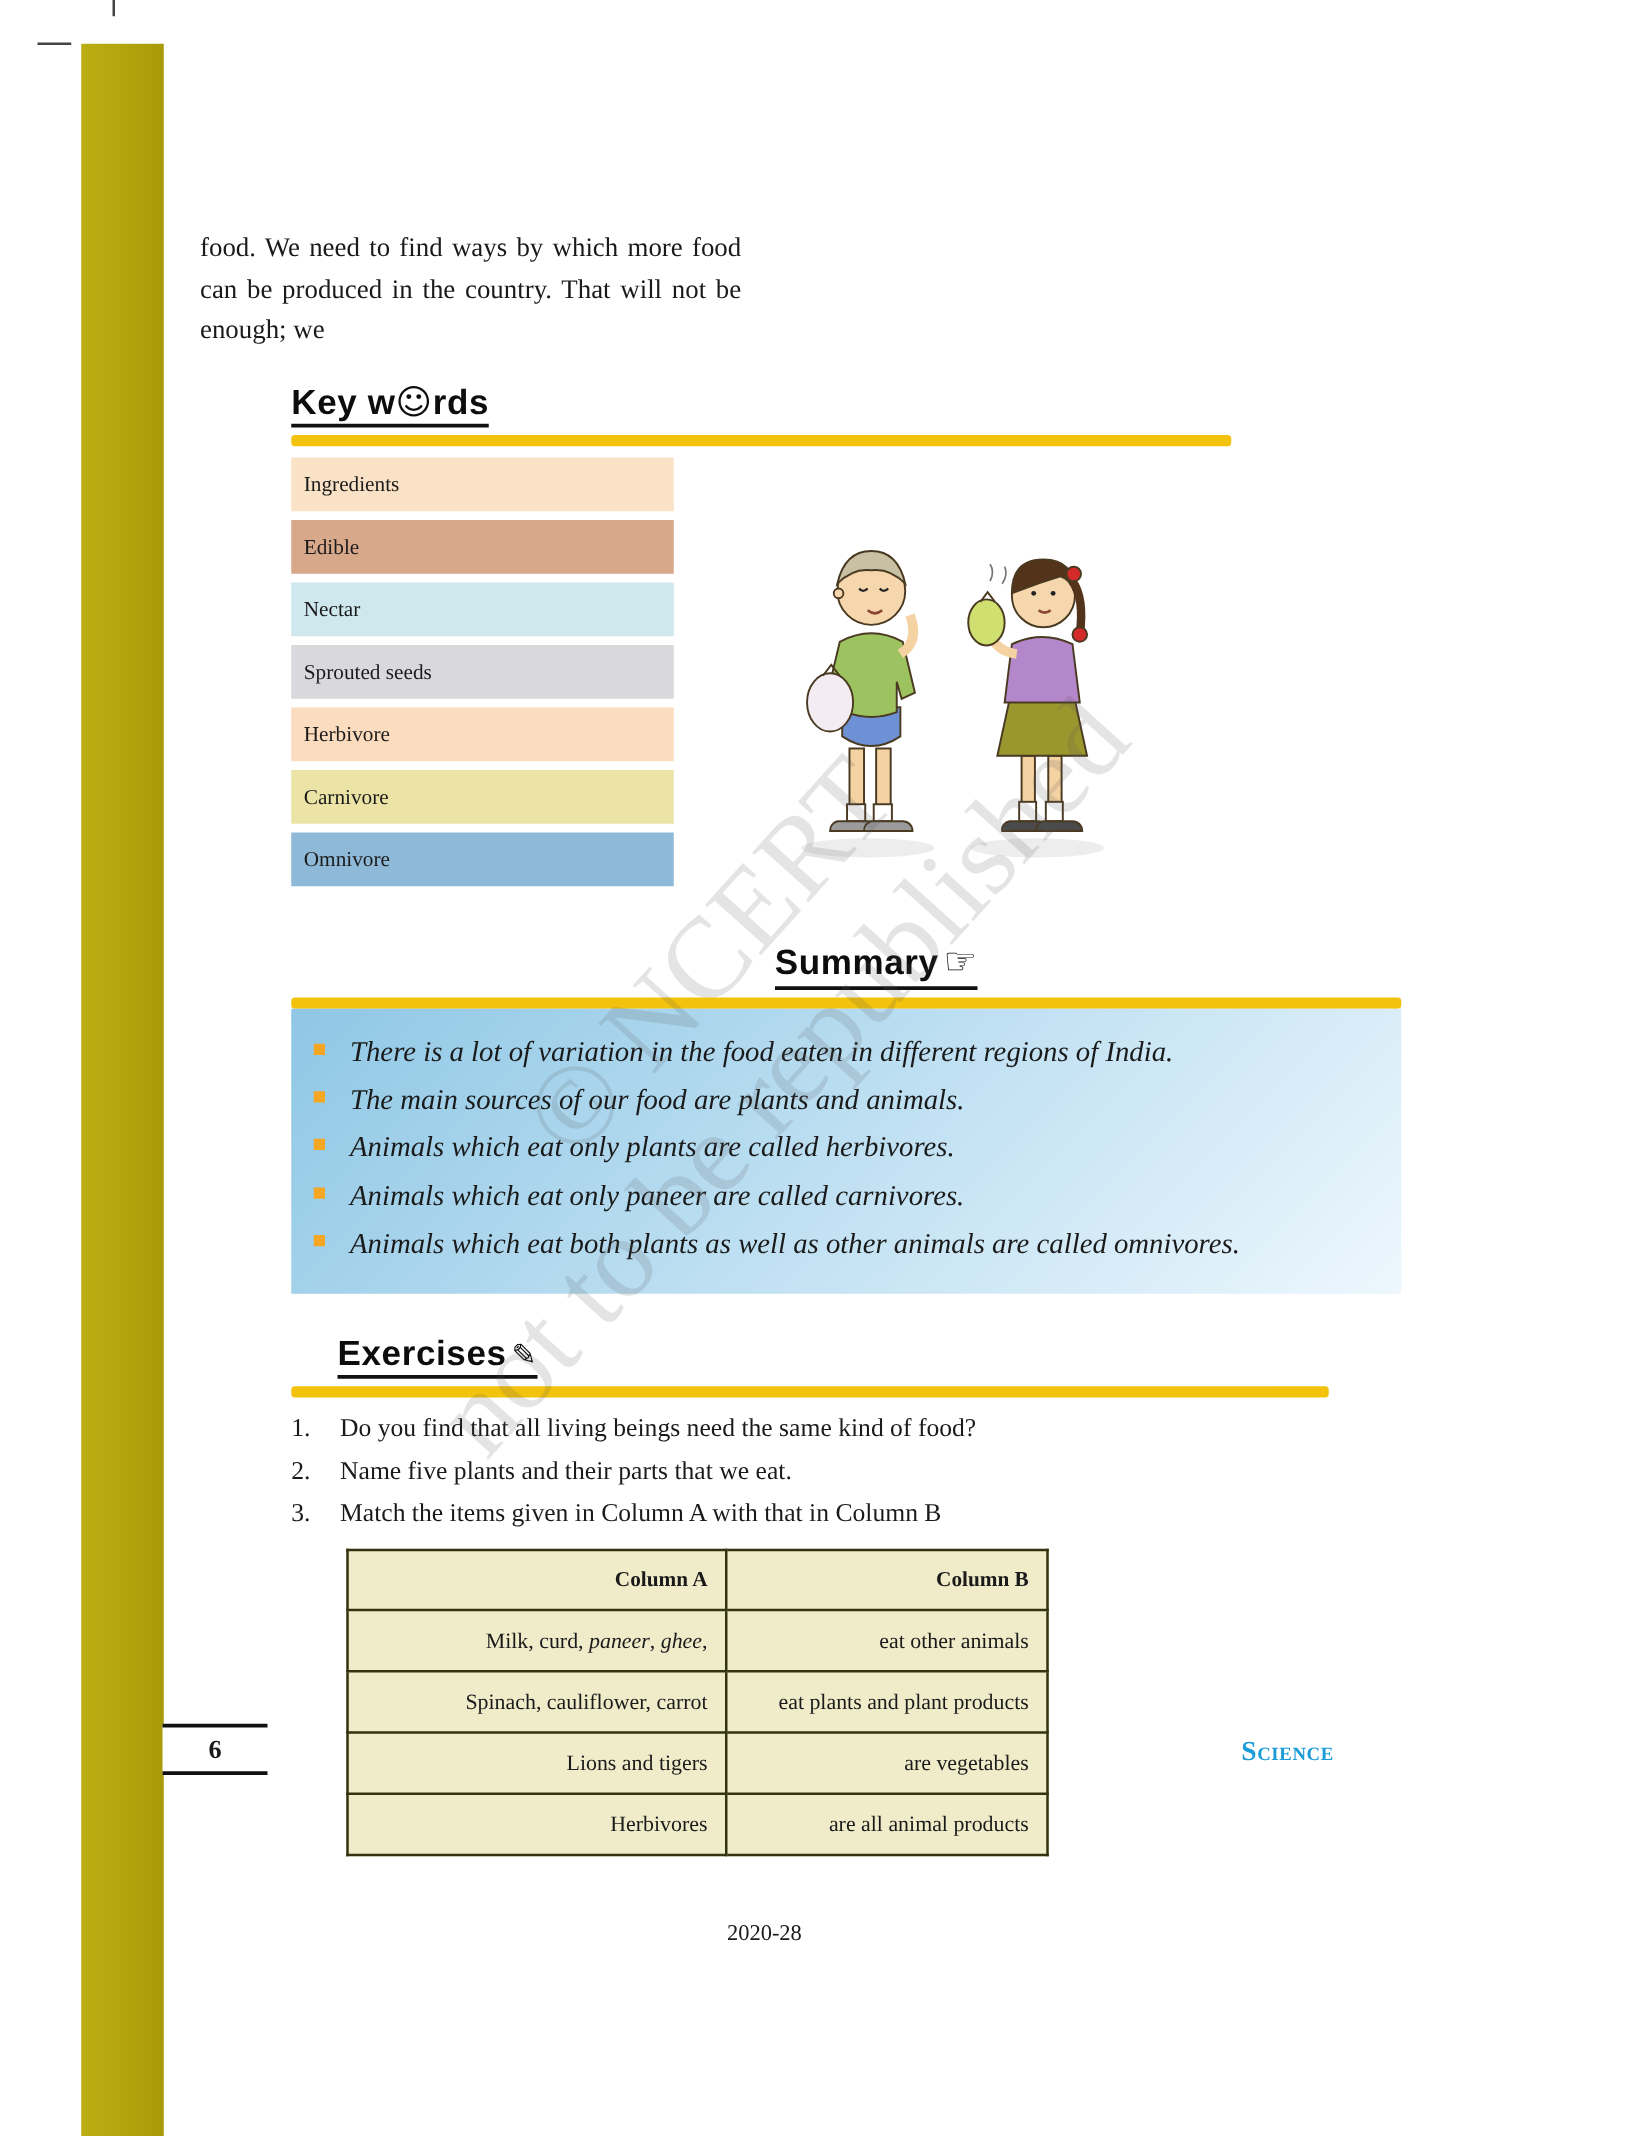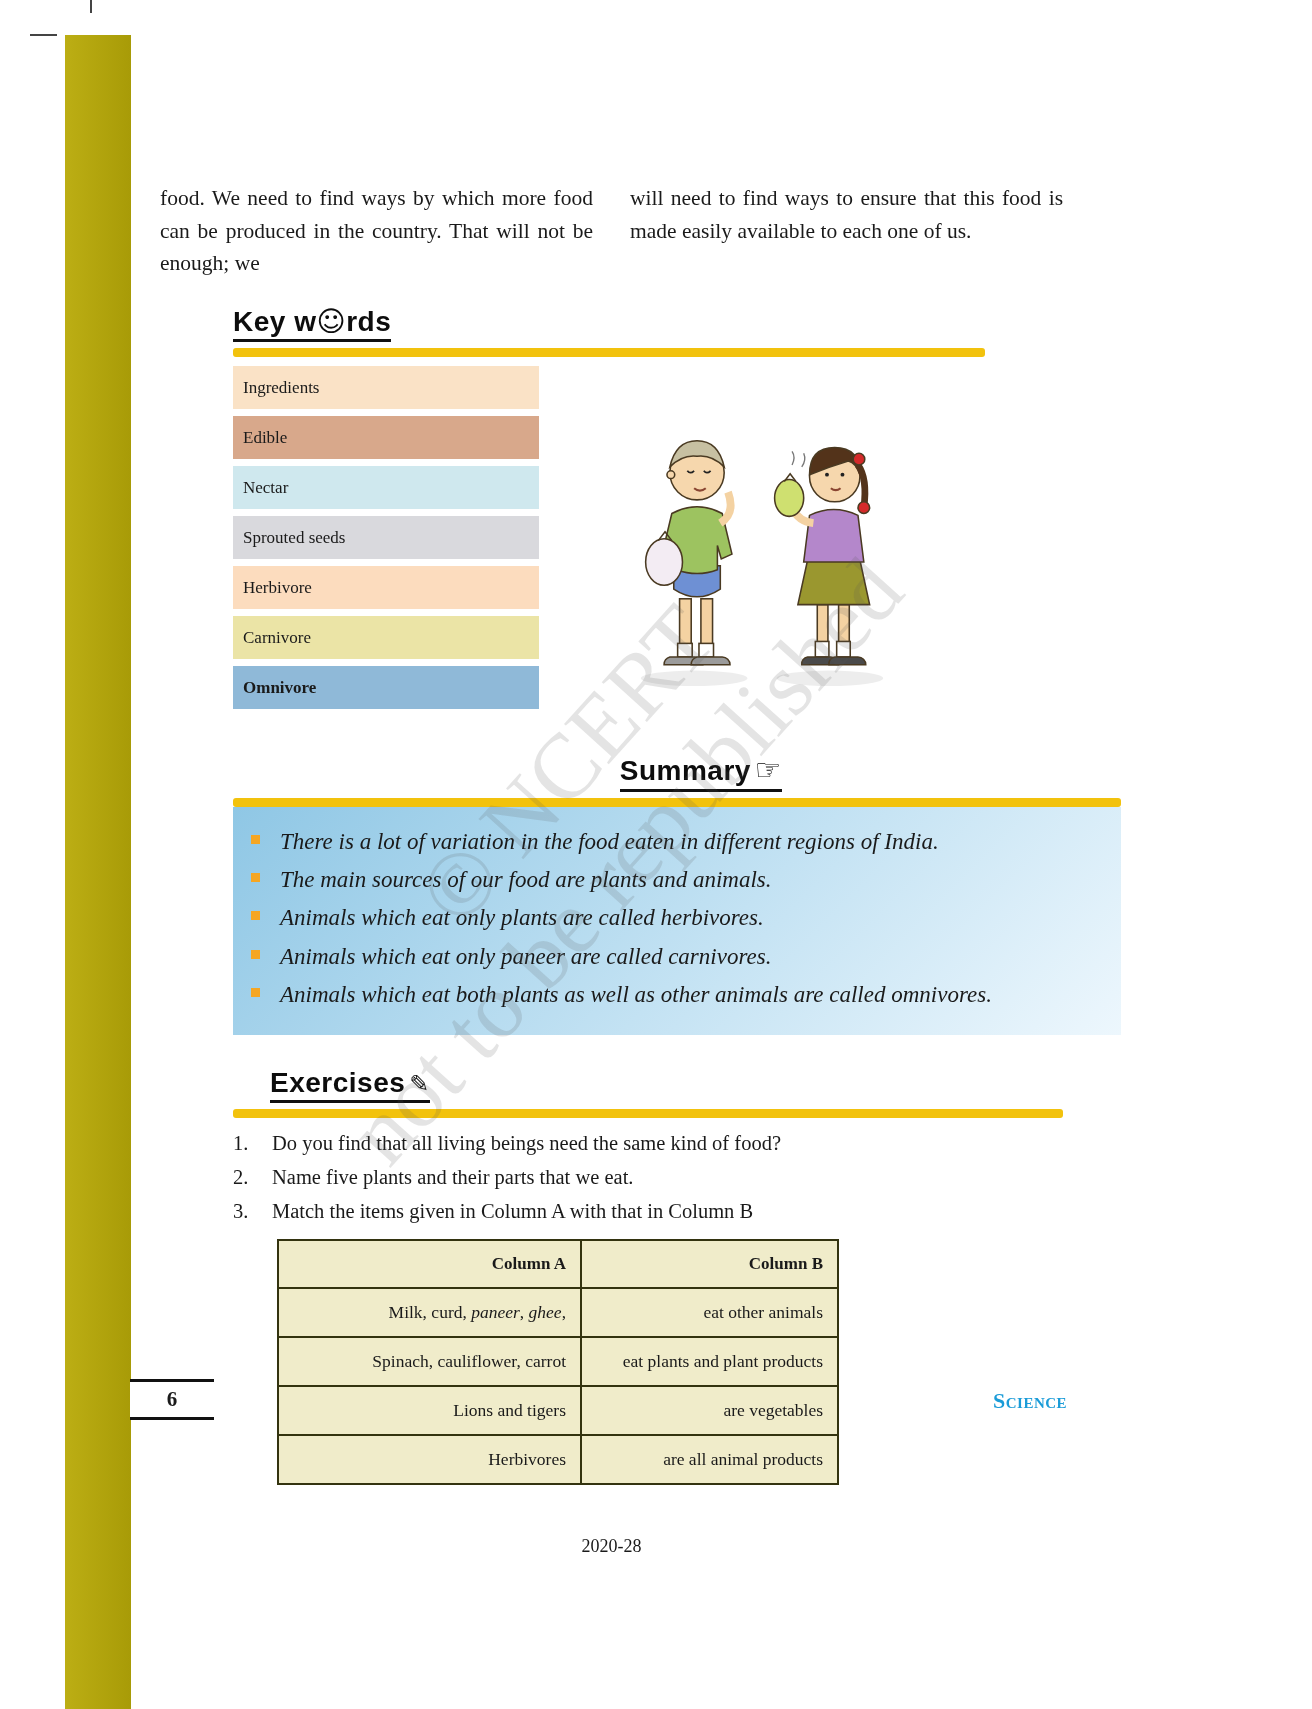--- a/index.html
+++ b/index.html
@@ -70,35 +70,34 @@
 <div class="page">
 
   <div class="crop-v"></div>
   <div class="crop-h"></div>
   <div class="spine"></div>
 
   <div class="content">
 
     <div class="intro">
       <p>food. We need to find ways by which more food can be produced in the country. That will not be enough; we</p>
-      <p>will need to find ways to ensure that this food is made easily available to each one of us.</p>
     </div>
 
     <div class="kw-wrap">
       <h2 class="heading"><span>Key w</span><span class="icon-inline">☺</span><span>rds</span></h2>
       <div class="ybar"></div>
       <div class="kw-row">
         <div class="kw-list" id="kw-list">
             <div class="kw-item" style="background: rgb(250, 226, 198);">Ingredients</div>
             <div class="kw-item" style="background: rgb(216, 168, 139);">Edible</div>
             <div class="kw-item" style="background: rgb(207, 232, 238);">Nectar</div>
             <div class="kw-item" style="background: rgb(217, 217, 221);">Sprouted seeds</div>
             <div class="kw-item" style="background: rgb(252, 220, 190);">Herbivore</div>
             <div class="kw-item" style="background: rgb(235, 228, 166);">Carnivore</div>
-            <div class="kw-item" style="background: rgb(143, 185, 216); font-weight: bold;">Omnivore</div>
+            <div class="kw-item" style="background: rgb(143, 185, 216);">Omnivore</div>
           </div>
         <div class="illustration">
           <svg viewBox="0 0 330 300" width="320" height="292">
             <ellipse cx="95" cy="272" rx="55" ry="8" fill="rgba(0,0,0,0.07)"></ellipse>
             <ellipse cx="235" cy="272" rx="55" ry="8" fill="rgba(0,0,0,0.07)"></ellipse>
             <g stroke="#4a3a22" stroke-width="1.6">
               <rect x="80" y="190" width="12" height="50" fill="#f4d2a2"></rect>
               <rect x="102" y="190" width="12" height="50" fill="#f4d2a2"></rect>
               <rect x="78" y="236" width="15" height="14" fill="#fff"></rect>
               <rect x="100" y="236" width="15" height="14" fill="#fff"></rect>

